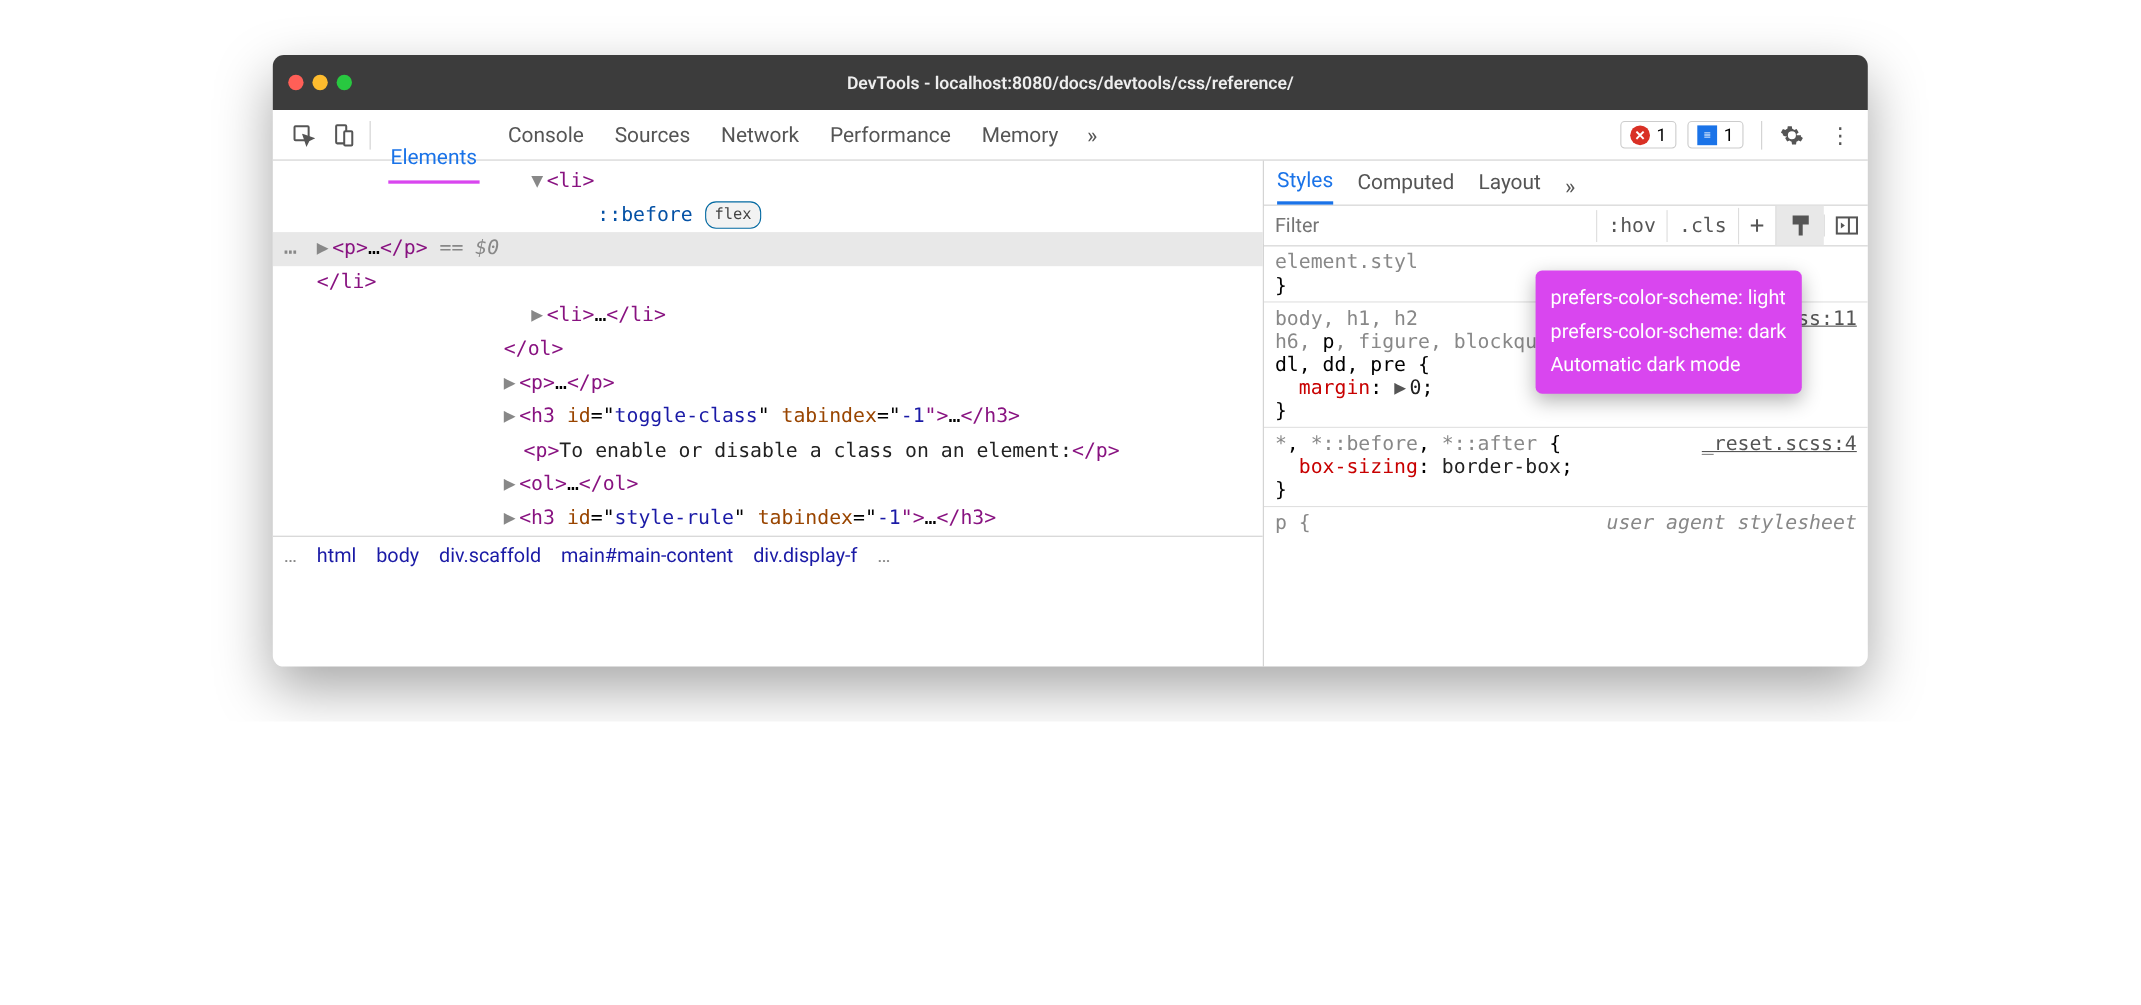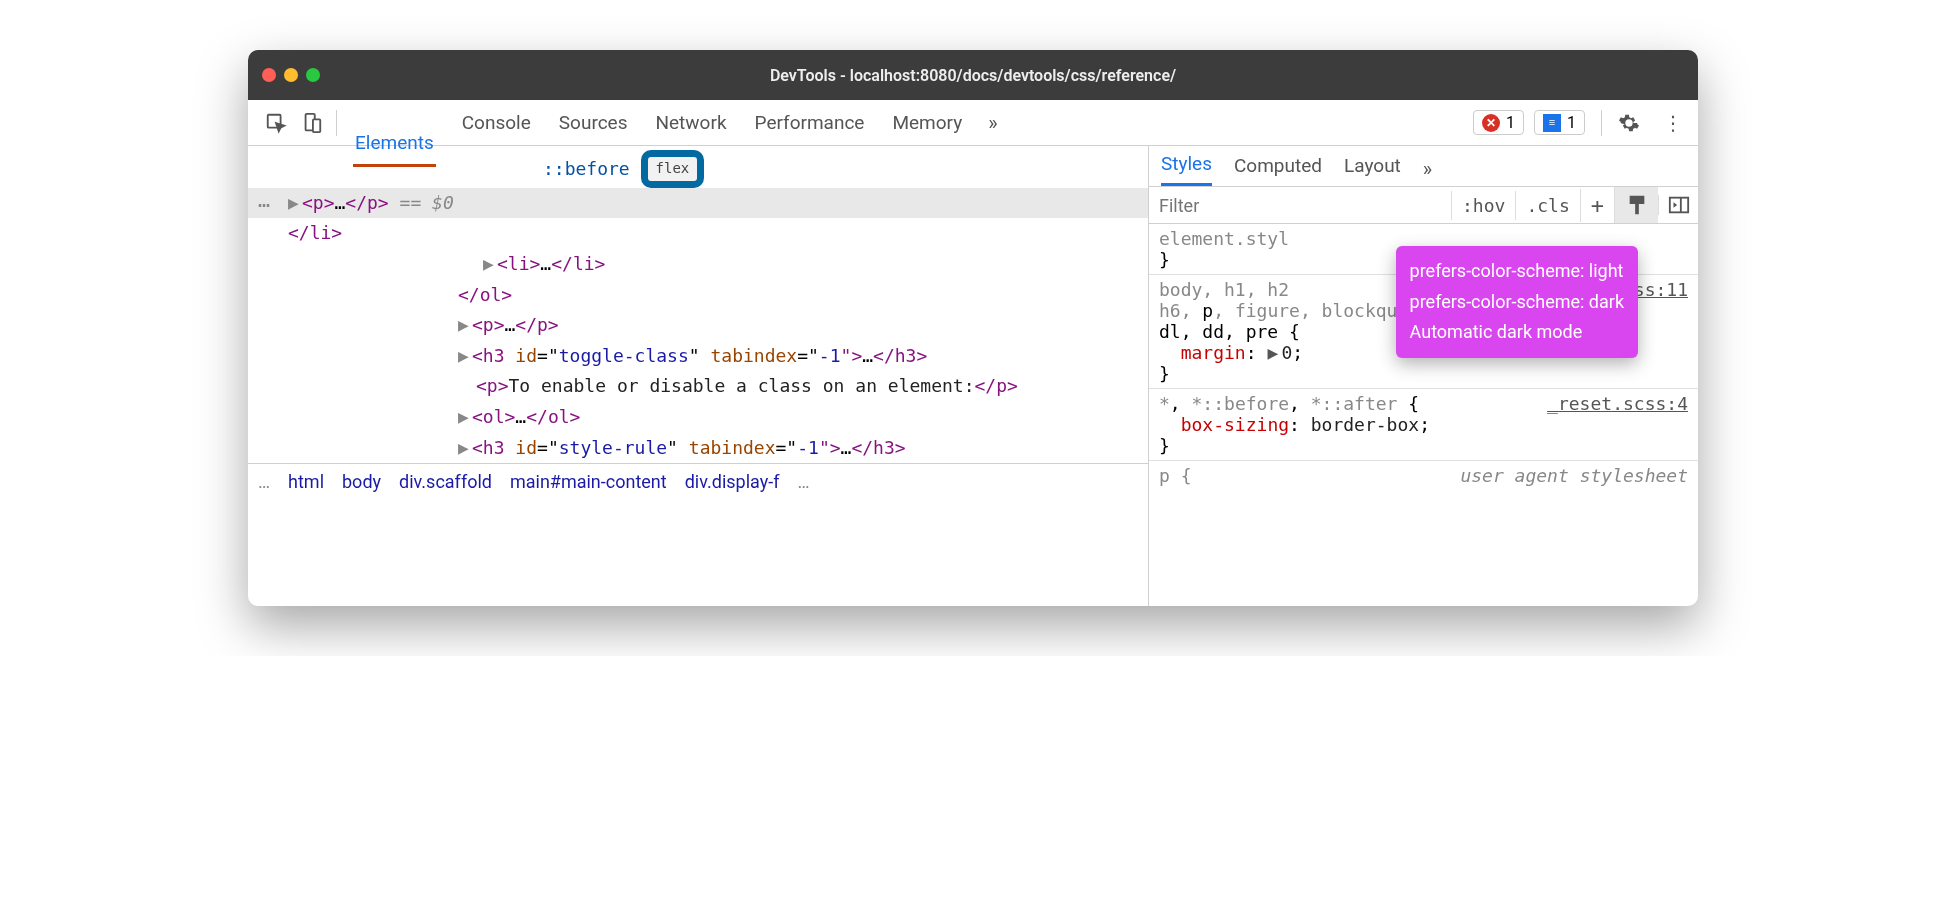--- a/index.html
+++ b/index.html
@@ -53,21 +53,21 @@
 .toolbar-sep { width: 1px; height: 26px; background: #d0d0d0; margin: 0 6px; }
 .tabs { display: flex; align-items: center; gap: 24px; padding: 0 10px; flex: 1; }
 .tab {
   font-size: 19px;
   color: #555;
   padding: 10px 2px;
   cursor: pointer;
 }
 .tab.active {
   color: #1a73e8;
-  border-bottom: 3px solid #c2410c;
+  border-bottom: 3px solid #d946ef;
   margin-bottom: -3px;
   margin-top: 39px;
 }
 .chevrons { color: #555; font-size: 20px; }
 .right-controls { display: flex; align-items: center; gap: 10px; }
 .badge {
   display: flex; align-items: center;
   border: 1px solid #ccc; border-radius: 4px;
   padding: 2px 8px; font-size: 16px; gap: 6px;
 }
@@ -89,21 +89,21 @@
 .indent3 { }
 .indent4 { padding-left: 295px; }
 .indentp { padding-left: 210px; }
 .tag-purple { color: #881280; }
 .pseudo { color: #0451a5; }
 .attr-name { color: #994500; }
 .attr-val { color: #1a1aa6; }
 .text-black { color: #222; }
 .flex-pill {
   display: inline-block;
-  border: 7px solid #0369a1;
+  border: 1px solid #0369a1;
   border-radius: 10px;
   padding: 0 8px;
   font-size: 14px;
   color: #444;
   background: #f2f2f2;
   vertical-align: 2px;
 }
 .eq0 { color:#888; font-style: italic; }
 .tri { color:#888; display:inline-block; width:14px; }
 .selected-line {
@@ -230,20 +230,21 @@
             <path d="M12 8a4 4 0 100 8 4 4 0 000-8zm9 4a7 7 0 01-.1 1.2l2 1.6-2 3.4-2.4-1a7 7 0 01-2 1.2l-.4 2.6h-4l-.4-2.6a7 7 0 01-2-1.2l-2.4 1-2-3.4 2-1.6A7 7 0 013 12a7 7 0 01.1-1.2l-2-1.6 2-3.4 2.4 1a7 7 0 012-1.2L7.9 3h4l.4 2.6a7 7 0 012 1.2l2.4-1 2 3.4-2 1.6c.1.4.1.8.1 1.2z"></path>
           </svg>
       </div>
       <div class="kebab">⋮</div>
     </div>
   </div>
 
   <div class="body-split">
     <div class="left-pane">
       <div class="dom-tree">
+        <div class="dom-line indent2"><span class="tri">▼</span><span class="tag-purple">&lt;li&gt;</span></div>
         <div class="dom-line indent4"><span class="pseudo">::before</span> <span class="flex-pill">flex</span></div>
         <div class="dom-line indent3 selected-line"><span class="tri">▶</span><span class="tag-purple">&lt;p&gt;</span><span>…</span><span class="tag-purple">&lt;/p&gt;</span><span class="eq0"> == $0</span></div>
         <div class="dom-line indent3"><span class="tag-purple">&lt;/li&gt;</span></div>
         <div class="dom-line indent2"><span class="tri">▶</span><span class="tag-purple">&lt;li&gt;</span><span>…</span><span class="tag-purple">&lt;/li&gt;</span></div>
         <div class="dom-line indent1"><span class="tag-purple">&lt;/ol&gt;</span></div>
         <div class="dom-line indentp"><span class="tri">▶</span><span class="tag-purple">&lt;p&gt;</span><span>…</span><span class="tag-purple">&lt;/p&gt;</span></div>
         <div class="dom-line indentp"><span class="tri">▶</span><span class="tag-purple">&lt;h3 </span><span class="attr-name">id</span><span>="</span><span class="attr-val">toggle-class</span><span>" </span><span class="attr-name">tabindex</span><span>="</span><span class="attr-val">-1</span><span class="tag-purple">"&gt;</span><span>…</span><span class="tag-purple">&lt;/h3&gt;</span></div>
         <div class="dom-line indentp" style="padding-left:228px"><span class="tag-purple">&lt;p&gt;</span><span class="text-black">To enable or disable a class on an element:</span><span class="tag-purple">&lt;/p&gt;</span></div>
         <div class="dom-line indentp"><span class="tri">▶</span><span class="tag-purple">&lt;ol&gt;</span><span>…</span><span class="tag-purple">&lt;/ol&gt;</span></div>
         <div class="dom-line indentp"><span class="tri">▶</span><span class="tag-purple">&lt;h3 </span><span class="attr-name">id</span><span>="</span><span class="attr-val">style-rule</span><span>" </span><span class="attr-name">tabindex</span><span>="</span><span class="attr-val">-1</span><span class="tag-purple">"&gt;</span><span>…</span><span class="tag-purple">&lt;/h3&gt;</span></div>

